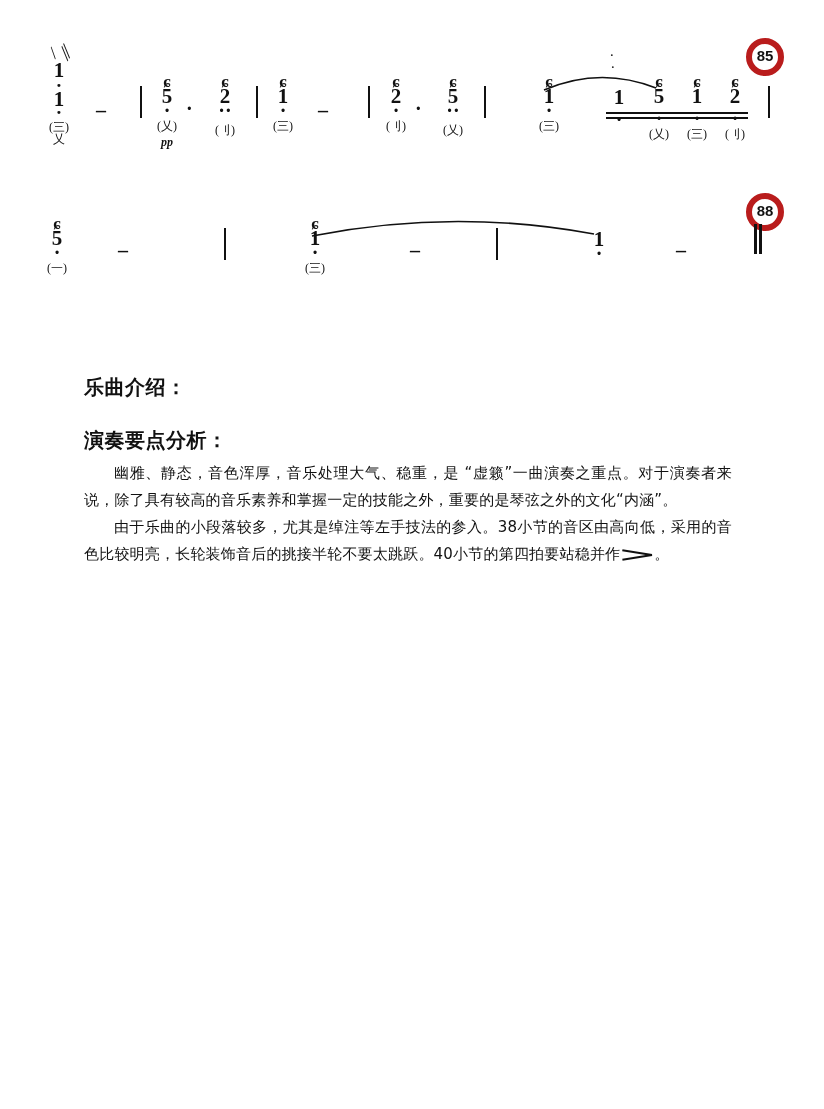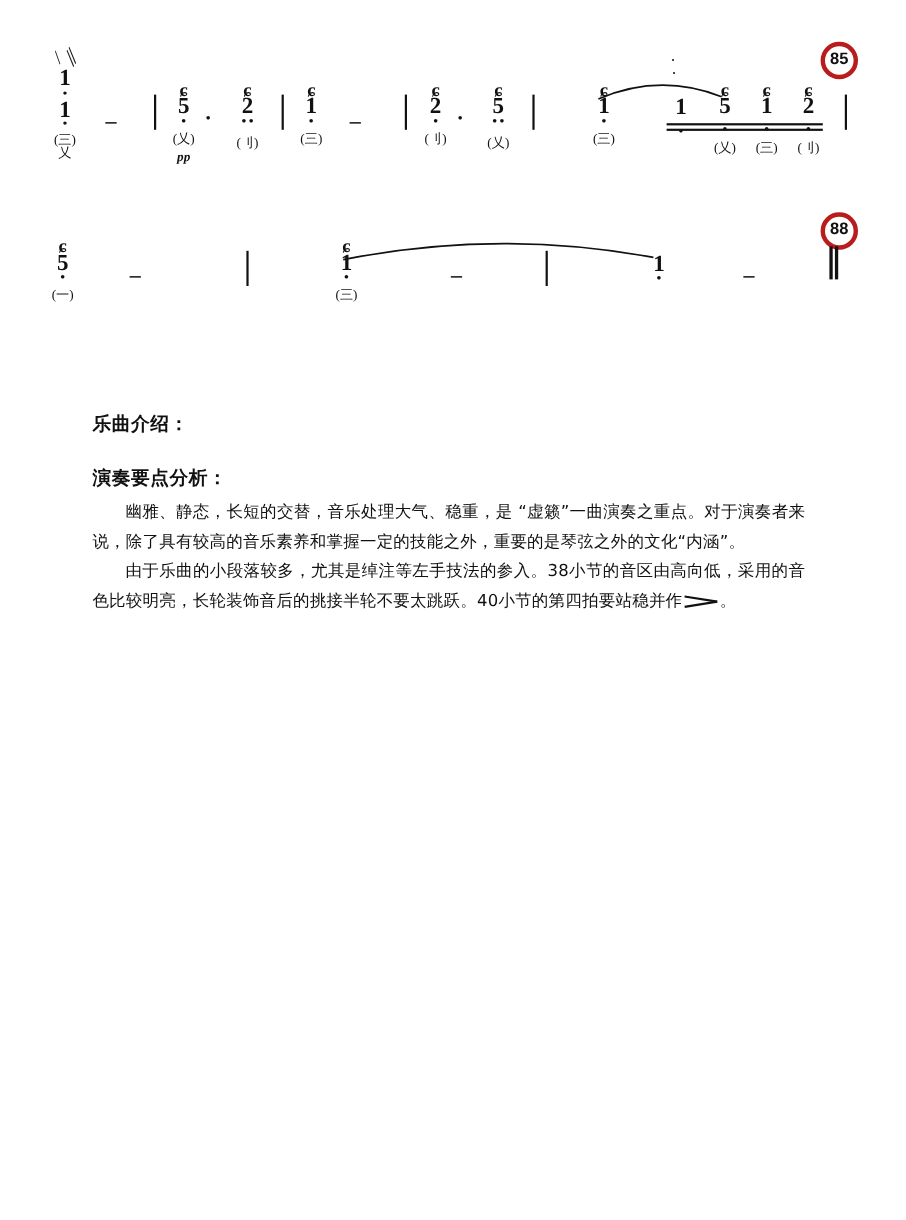--- a/index.html
+++ b/index.html
@@ -138,21 +138,21 @@
     position: absolute;
     height: 2px;
     background: #111;
   }
 
   
   .measure-num {
     position: absolute;
     width: 26px;
     height: 26px;
-    border: 4px solid #b91c1c;
+    border: 6px solid #b91c1c;
     border-radius: 50%;
     text-align: center;
     line-height: 24px;
     font-size: 15px;
     font-weight: bold;
     font-family: "Liberation Sans", sans-serif;
   }
 
   
   .slur { position: absolute; }
@@ -167,21 +167,21 @@
 
   
   .prose {
     position: absolute;
     left: 84px;
     top: 374px;
     width: 648px;
     font-family: "DejaVu Sans", "Liberation Sans", sans-serif;
   }
   .sec-head {
-    font-size: 17px;
+    font-size: 20px;
     font-weight: bold;
     margin: 0 0 6px 0;
     letter-spacing: 0.5px;
   }
   .para {
     font-size: 15px;
     line-height: 27px;
     margin: 0;
     text-align: justify;
     text-justify: inter-ideograph;
@@ -372,20 +372,20 @@
 </div>
 
 <div class="prose">
 
   <div class="sec-head">乐曲介绍：</div>
 
   <div class="block-gap"></div>
 
   <div class="sec-head sec2">演奏要点分析：</div>
 
-  <p class="para">幽雅、静态，长短的交替，音乐处理大气、稳重，是 “虚籁”一曲演奏之重点。对于演奏者来说，除了具有较高的音乐素养和掌握一定的技能之外，重要的是琴弦之外的文化“内涵”。</p>
+  <p class="para">幽雅、静态，音色浑厚，音乐处理大气、稳重，是 “虚籁”一曲演奏之重点。对于演奏者来说，除了具有较高的音乐素养和掌握一定的技能之外，重要的是琴弦之外的文化“内涵”。</p>
 
 
   <p class="para">
     <span>由于乐曲的小段落较多，尤其是绰注等左手技法的参入。38小节的音区由高向低，采用的音色比较明亮，长轮装饰音后的挑接半轮不要太跳跃。40小节的第四拍要站稳并作</span><span class="inline-hairpin"><i class="up"></i><i class="dn"></i></span><span>。</span>
   </p>
 
 </div>
 
 </body></html>

